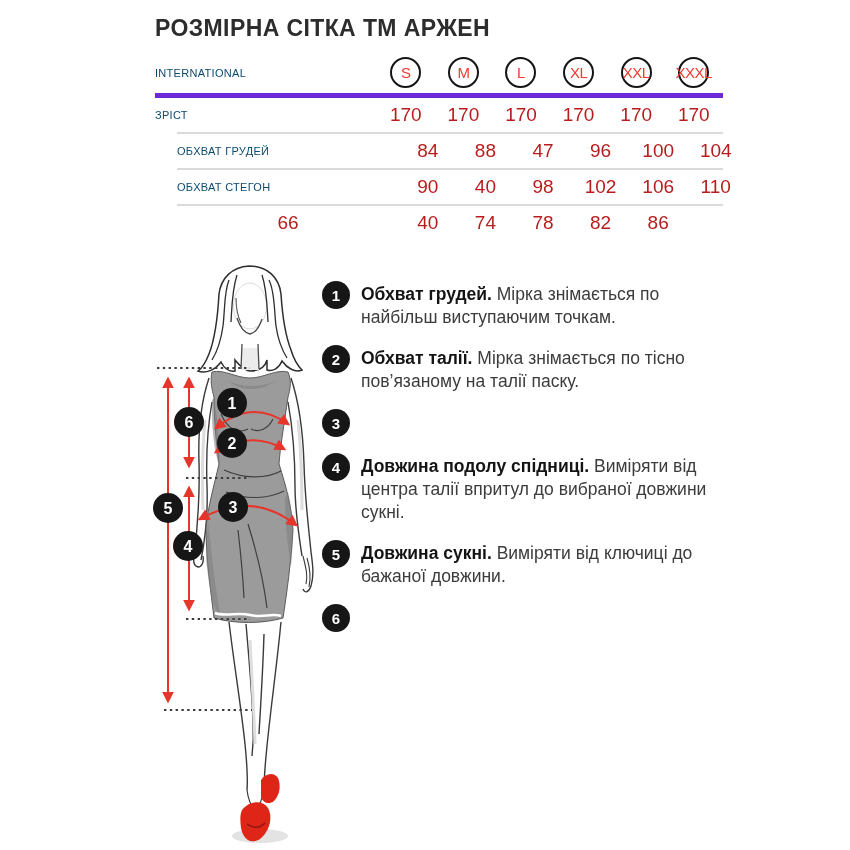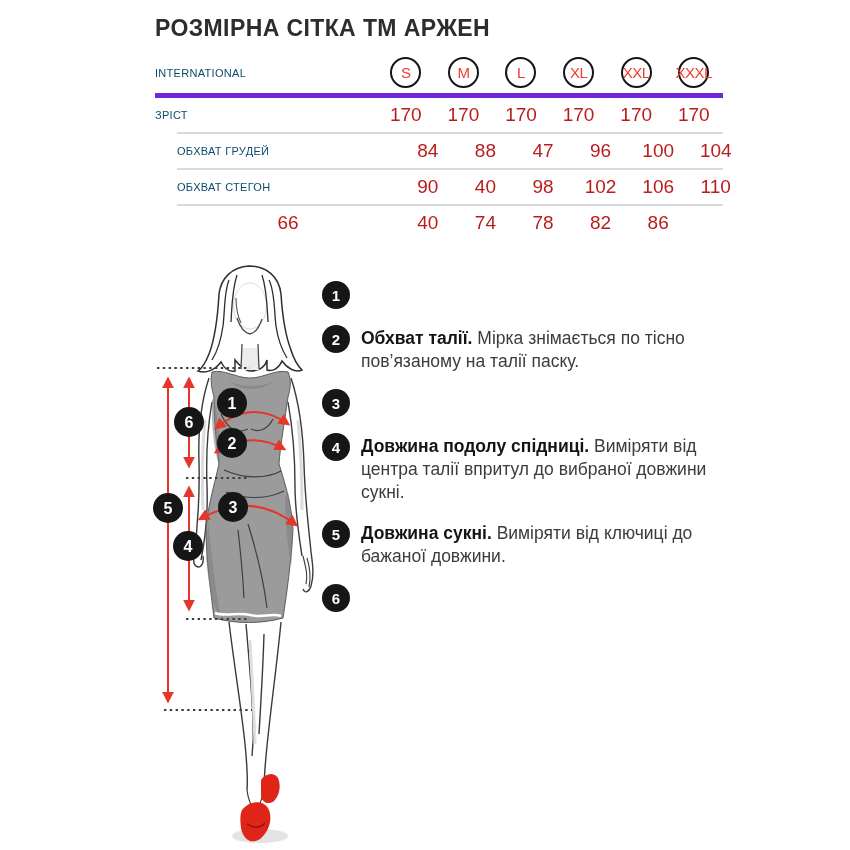--- a/index.html
+++ b/index.html
@@ -227,20 +227,21 @@
     <g>
       <circle cx="189" cy="422" r="15" fill="#161616"></circle>
       <text x="189" y="428" text-anchor="middle" font-size="16" font-weight="600" fill="#ffffff">6</text>
     </g>
   </svg>
   </div>
 
   <div class="instructions">
     <div class="item">
       <div class="item-badge">1</div>
+      <div class="item-text"><b>Обхват грудей.</b> <span>Мірка знімається по найбільш виступаючим точкам.</span></div>
     </div>
     <div class="item">
       <div class="item-badge">2</div>
       <div class="item-text"><b>Обхват талії.</b> <span>Мірка знімається по тісно пов’язаному на талії паску.</span></div>
     </div>
     <div class="item">
       <div class="item-badge">3</div>
     </div>
     <div class="item">
       <div class="item-badge">4</div>

